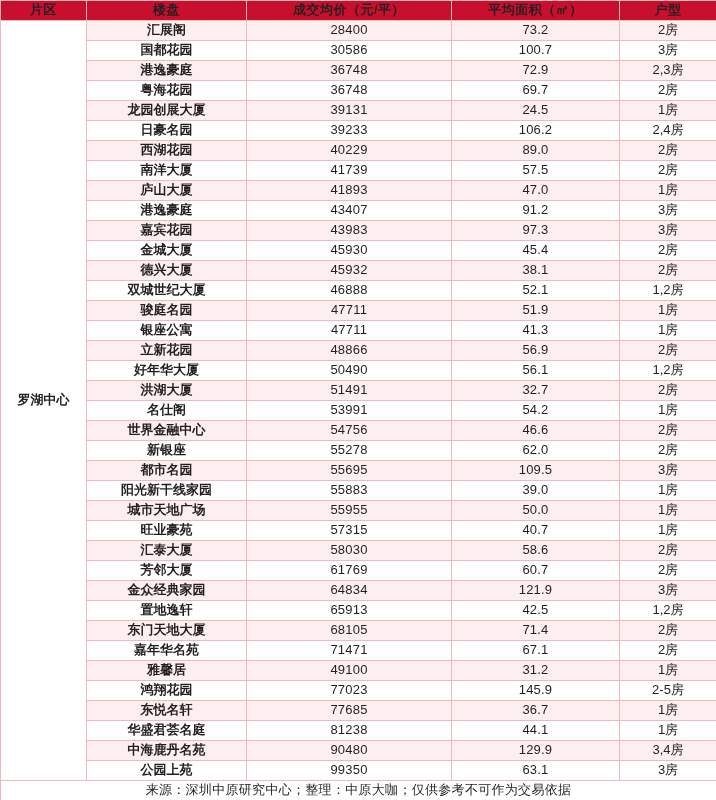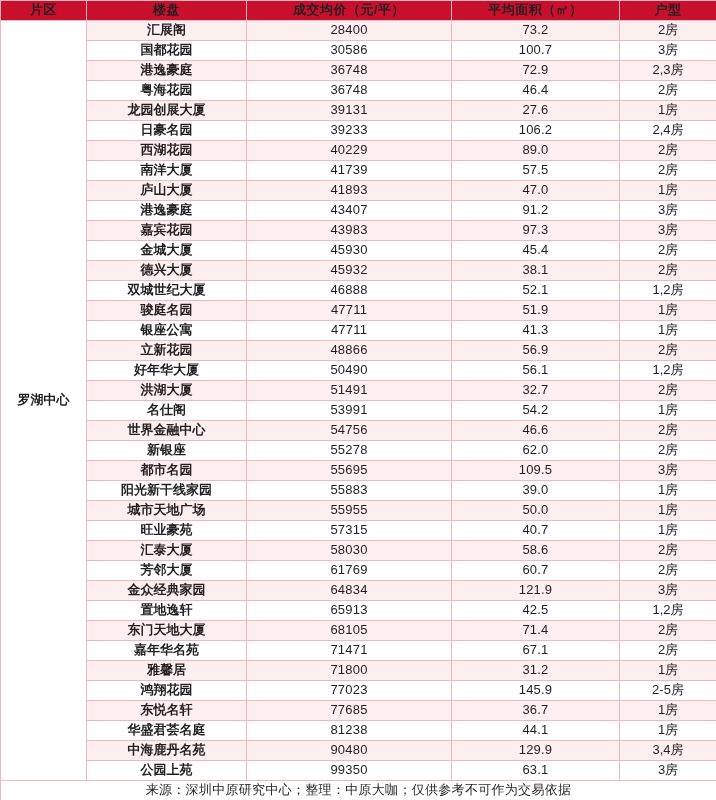--- a/index.html
+++ b/index.html
@@ -187,27 +187,27 @@
         </tr>
         <tr class="odd">
           <td class="cell name">港逸豪庭</td>
           <td class="cell price">36748</td>
           <td class="cell area">72.9</td>
           <td class="cell type">2,3房</td>
         </tr>
         <tr class="even">
           <td class="cell name">粤海花园</td>
           <td class="cell price">36748</td>
-          <td class="cell area">46.4</td>
+          <td class="cell area">69.7</td>
           <td class="cell type">2房</td>
         </tr>
         <tr class="odd">
           <td class="cell name">龙园创展大厦</td>
           <td class="cell price">39131</td>
-          <td class="cell area">27.6</td>
+          <td class="cell area">24.5</td>
           <td class="cell type">1房</td>
         </tr>
         <tr class="even">
           <td class="cell name">日豪名园</td>
           <td class="cell price">39233</td>
           <td class="cell area">106.2</td>
           <td class="cell type">2,4房</td>
         </tr>
         <tr class="odd">
           <td class="cell name">西湖花园</td>
@@ -360,21 +360,21 @@
           <td class="cell type">2房</td>
         </tr>
         <tr class="even">
           <td class="cell name">嘉年华名苑</td>
           <td class="cell price">71471</td>
           <td class="cell area">67.1</td>
           <td class="cell type">2房</td>
         </tr>
         <tr class="odd">
           <td class="cell name">雅馨居</td>
-          <td class="cell price">71800</td>
+          <td class="cell price">49100</td>
           <td class="cell area">31.2</td>
           <td class="cell type">1房</td>
         </tr>
         <tr class="even">
           <td class="cell name">鸿翔花园</td>
           <td class="cell price">77023</td>
           <td class="cell area">145.9</td>
           <td class="cell type">2-5房</td>
         </tr>
         <tr class="odd">

